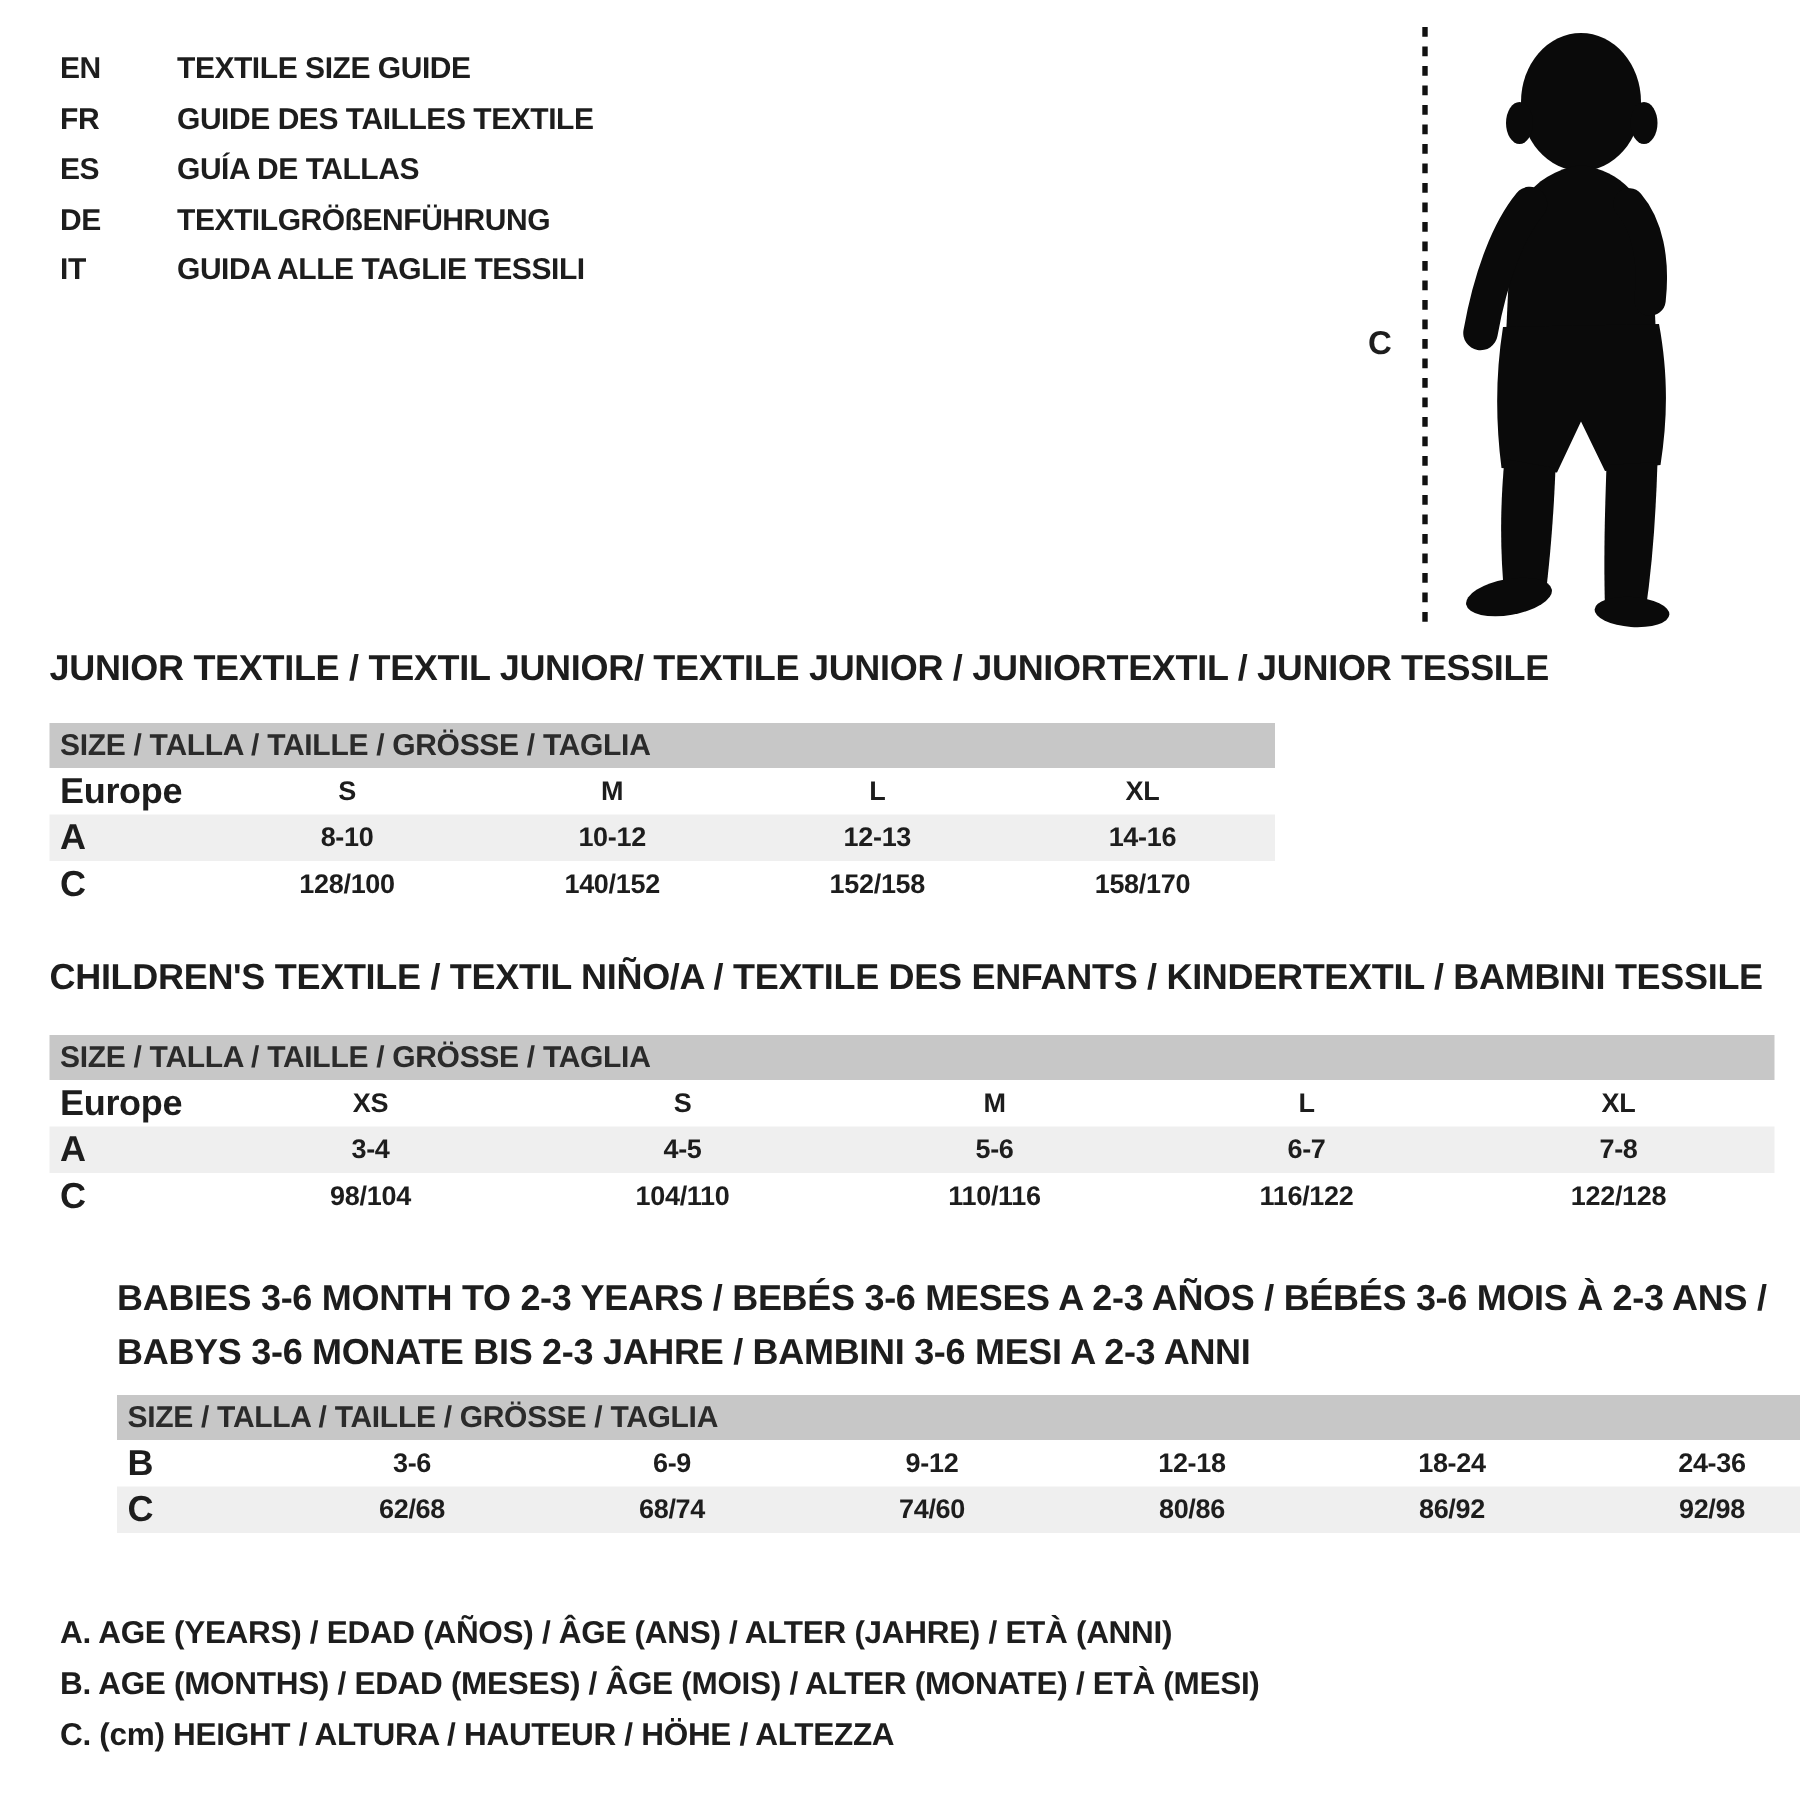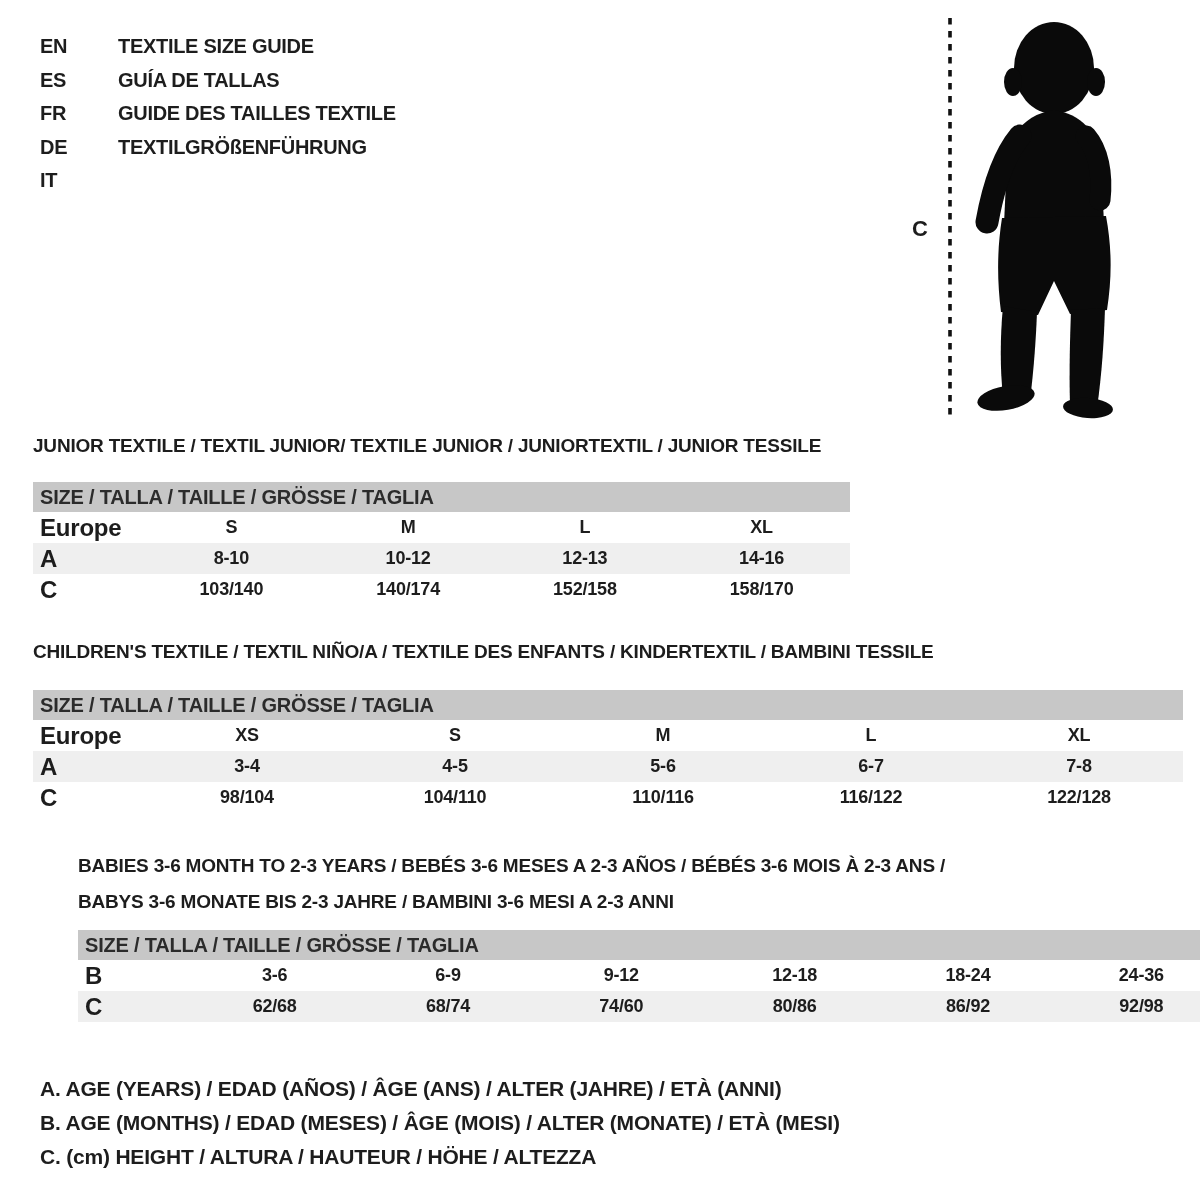--- a/index.html
+++ b/index.html
@@ -27,21 +27,21 @@
   
   .figure { position: absolute; left: 898px; top: 12px; width: 300px; height: 408px; }
   .figure svg { display: block; width: 300px; height: 408px; }
   .measure-label { position: absolute; left: 14px; top: 204px; font-size: 22px; font-weight: 700; }
 
   
   .section { position: absolute; left: 33px; }
   .section-junior { top: 435px; width: 817px; }
   .section-children { top: 641px; width: 1150px; }
   .section-babies { top: 848px; width: 1150px; margin-left: 45px; }
-  .sec-title { font-size: 19px; font-weight: 700; letter-spacing: -0.2px; line-height: 22px; white-space: nowrap; }
+  .sec-title { font-size: 24px; font-weight: 700; letter-spacing: -0.2px; line-height: 22px; white-space: nowrap; }
   .section-babies .sec-title { line-height: 36px; }
   .size-bar { height: 30px; line-height: 30px; background: var(--bar-gray); font-size: 20px; font-weight: 700; letter-spacing: -0.2px; padding-left: 7px; color: #2b2b2b; }
   .section-junior .size-bar { margin-top: 25px; }
   .section-children .size-bar { margin-top: 27px; }
   .section-babies .size-bar { margin-top: 10px; }
   .trow { display: flex; height: 31px; line-height: 31px; font-size: 18px; font-weight: 700; letter-spacing: -0.2px; }
   .trow.shaded { background: var(--row-shade); }
   .tlabel { width: 110px; padding-left: 7px; font-size: 24px; }
   .tcell { flex: 1; text-align: center; }
 
@@ -53,33 +53,34 @@
 <body>
 
 <div class="canvas">
 
   <div class="lang-block" id="lang-block">
       <div class="lang-row">
         <span class="lang-code">EN</span>
         <span class="lang-label">TEXTILE SIZE GUIDE</span>
       </div>
       <div class="lang-row">
+        <span class="lang-code">FR</span>
+        <span class="lang-label">GUIDE DES TAILLES TEXTILE</span>
+      </div>
+      <div class="lang-row">
         <span class="lang-code">ES</span>
         <span class="lang-label">GUÍA DE TALLAS</span>
-      </div>
-      <div class="lang-row">
-        <span class="lang-code">FR</span>
-        <span class="lang-label">GUIDE DES TAILLES TEXTILE</span>
       </div>
       <div class="lang-row">
         <span class="lang-code">DE</span>
         <span class="lang-label">TEXTILGRÖßENFÜHRUNG</span>
       </div>
       <div class="lang-row">
         <span class="lang-code">IT</span>
+        <span class="lang-label">GUIDA ALLE TAGLIE TESSILI</span>
       </div>
     </div>
 
   <div class="figure">
     <svg viewBox="0 0 300 408" aria-hidden="true">
       <line x1="52" y1="6" x2="52" y2="404" stroke="#111" stroke-width="3.6" stroke-dasharray="6.5 6.5"></line>
       <g fill="#0a0a0a" transform="translate(68,6)">
         <ellipse cx="88" cy="50" rx="40" ry="46"></ellipse>
         <ellipse cx="47" cy="64" rx="9" ry="14"></ellipse>
         <ellipse cx="130" cy="64" rx="9" ry="14"></ellipse>
@@ -109,22 +110,22 @@
         </div>
         <div class="trow shaded">
           <span class="tlabel">A</span>
           <span class="tcell">8-10</span>
           <span class="tcell">10-12</span>
           <span class="tcell">12-13</span>
           <span class="tcell">14-16</span>
         </div>
         <div class="trow">
           <span class="tlabel">C</span>
-          <span class="tcell">103/140</span>
-          <span class="tcell">140/174</span>
+          <span class="tcell">128/100</span>
+          <span class="tcell">140/152</span>
           <span class="tcell">152/158</span>
           <span class="tcell">158/170</span>
         </div>
       </section>
       <section class="section section-children">
         <h2 class="sec-title">CHILDREN'S TEXTILE / TEXTIL NIÑO/A / TEXTILE DES ENFANTS / KINDERTEXTIL / BAMBINI TESSILE</h2>
         <div class="size-bar">SIZE / TALLA / TAILLE / GRÖSSE / TAGLIA</div>
         <div class="trow">
           <span class="tlabel">Europe</span>
           <span class="tcell">XS</span>

